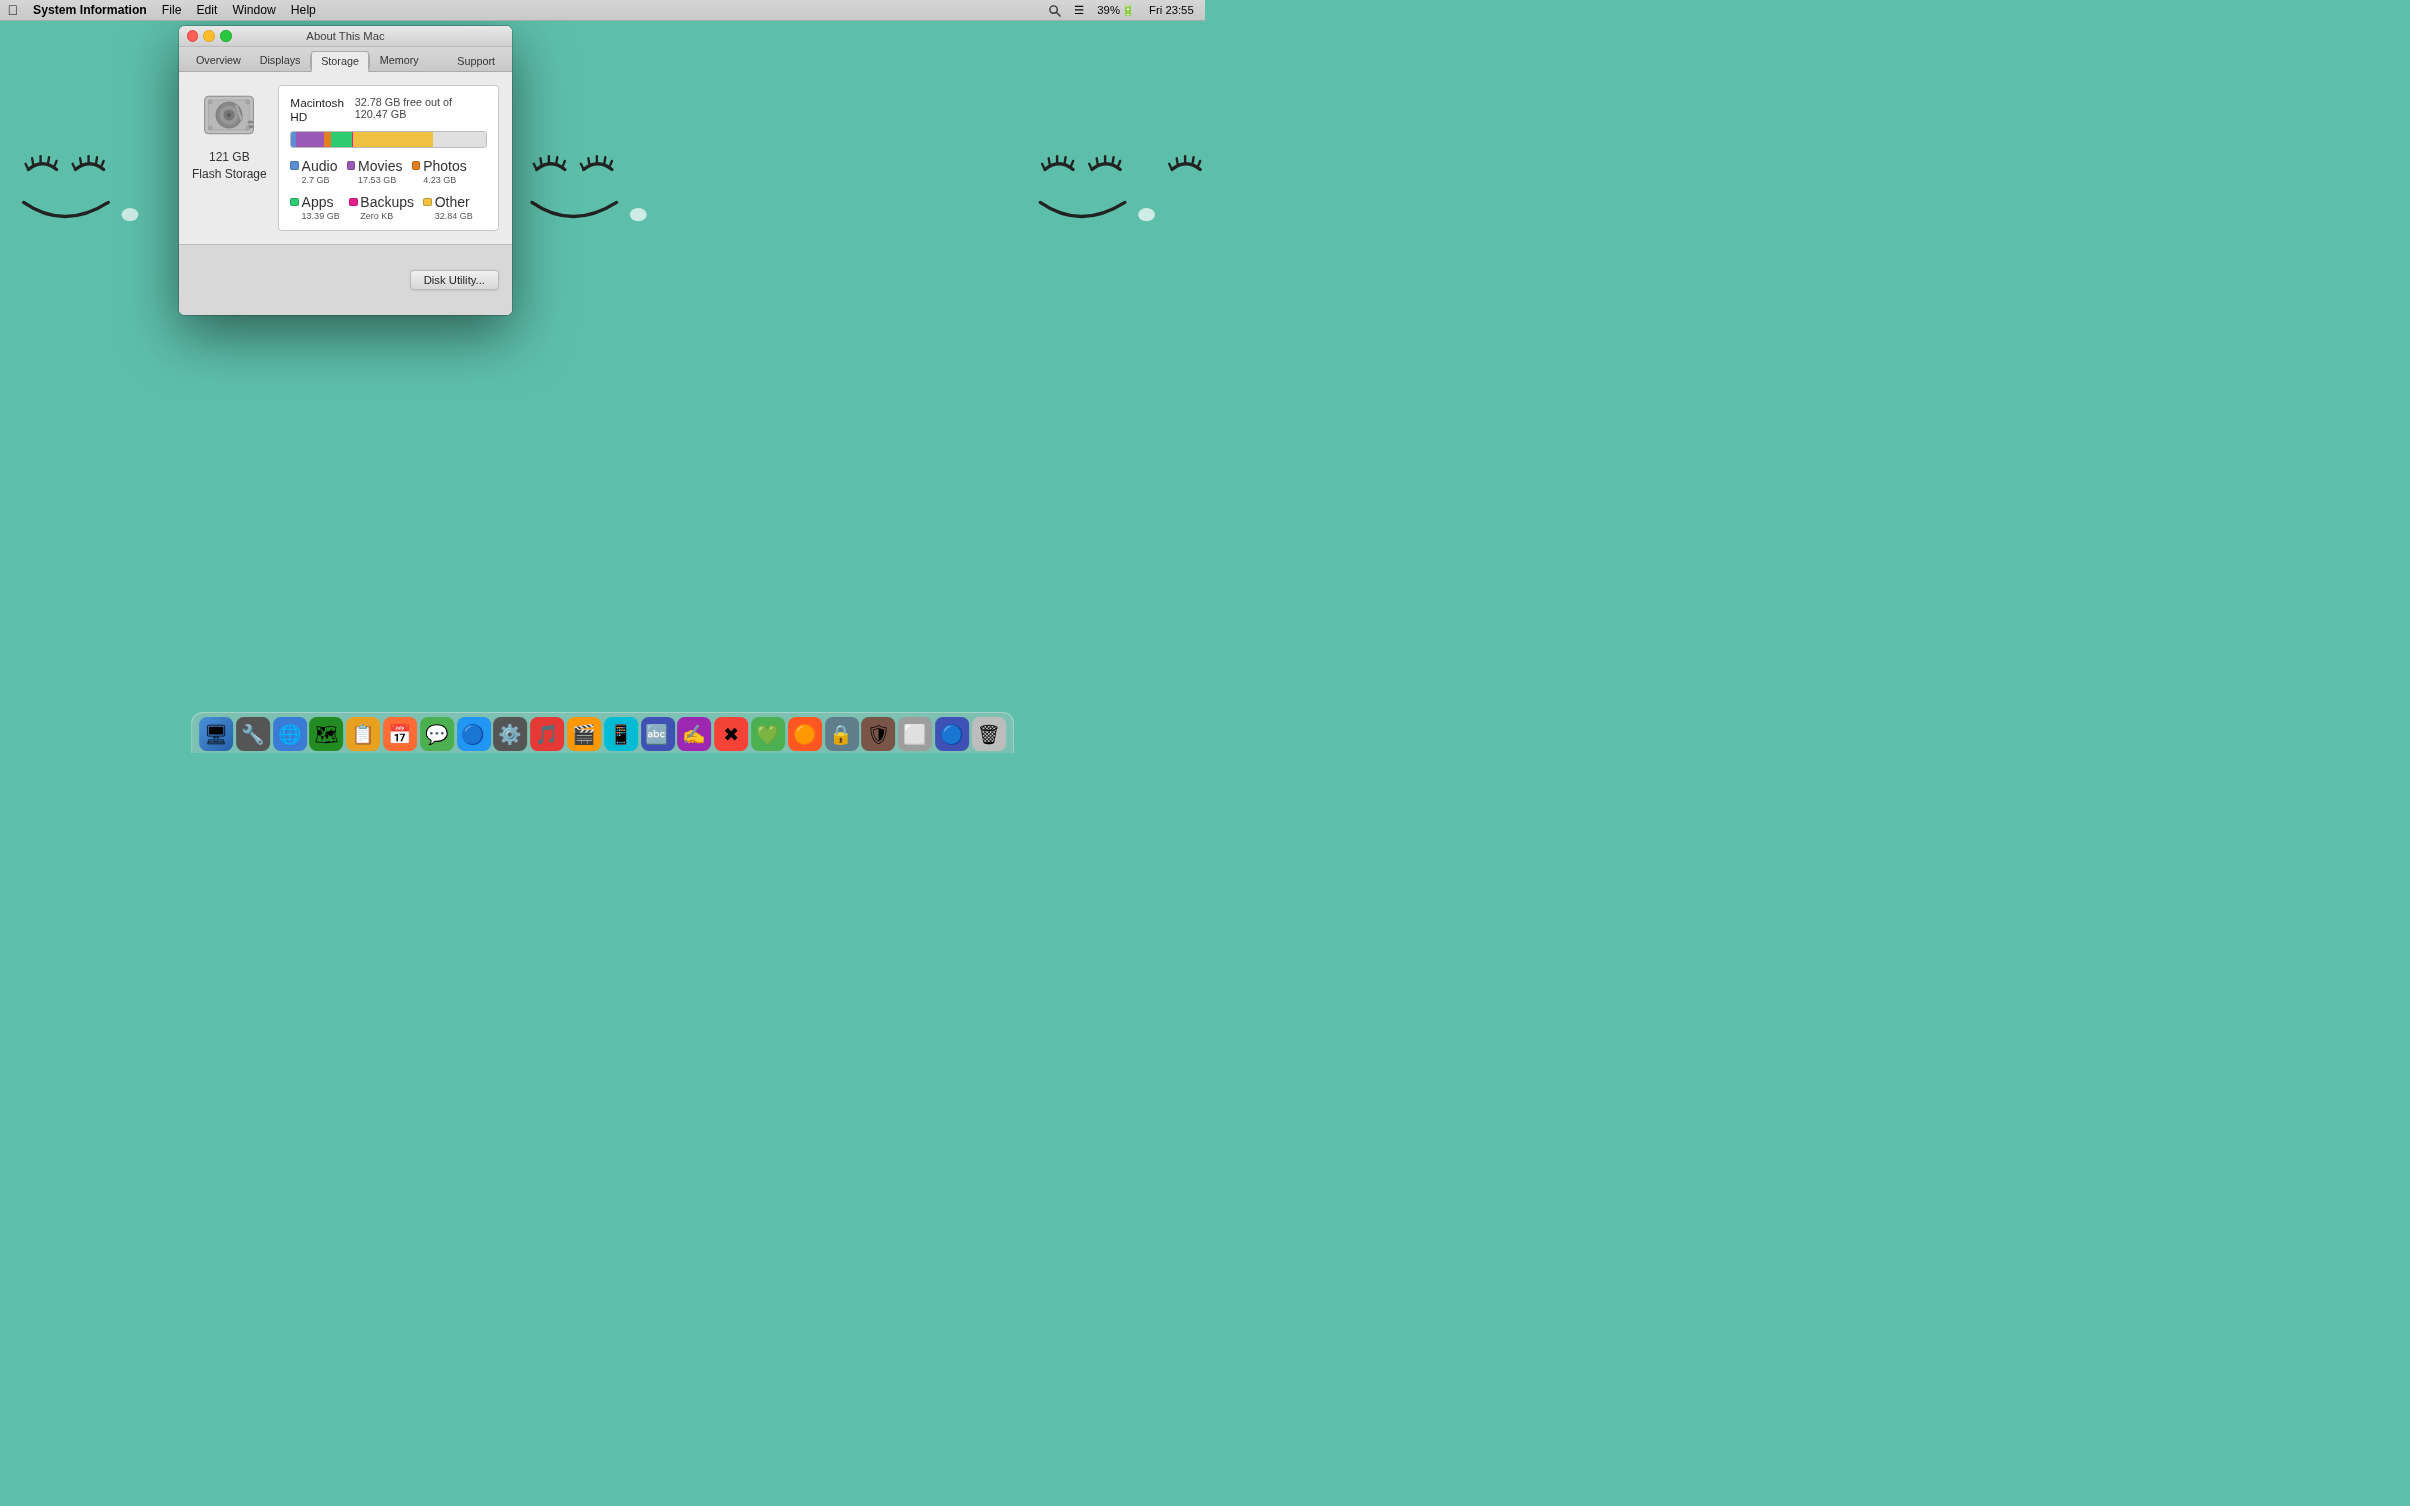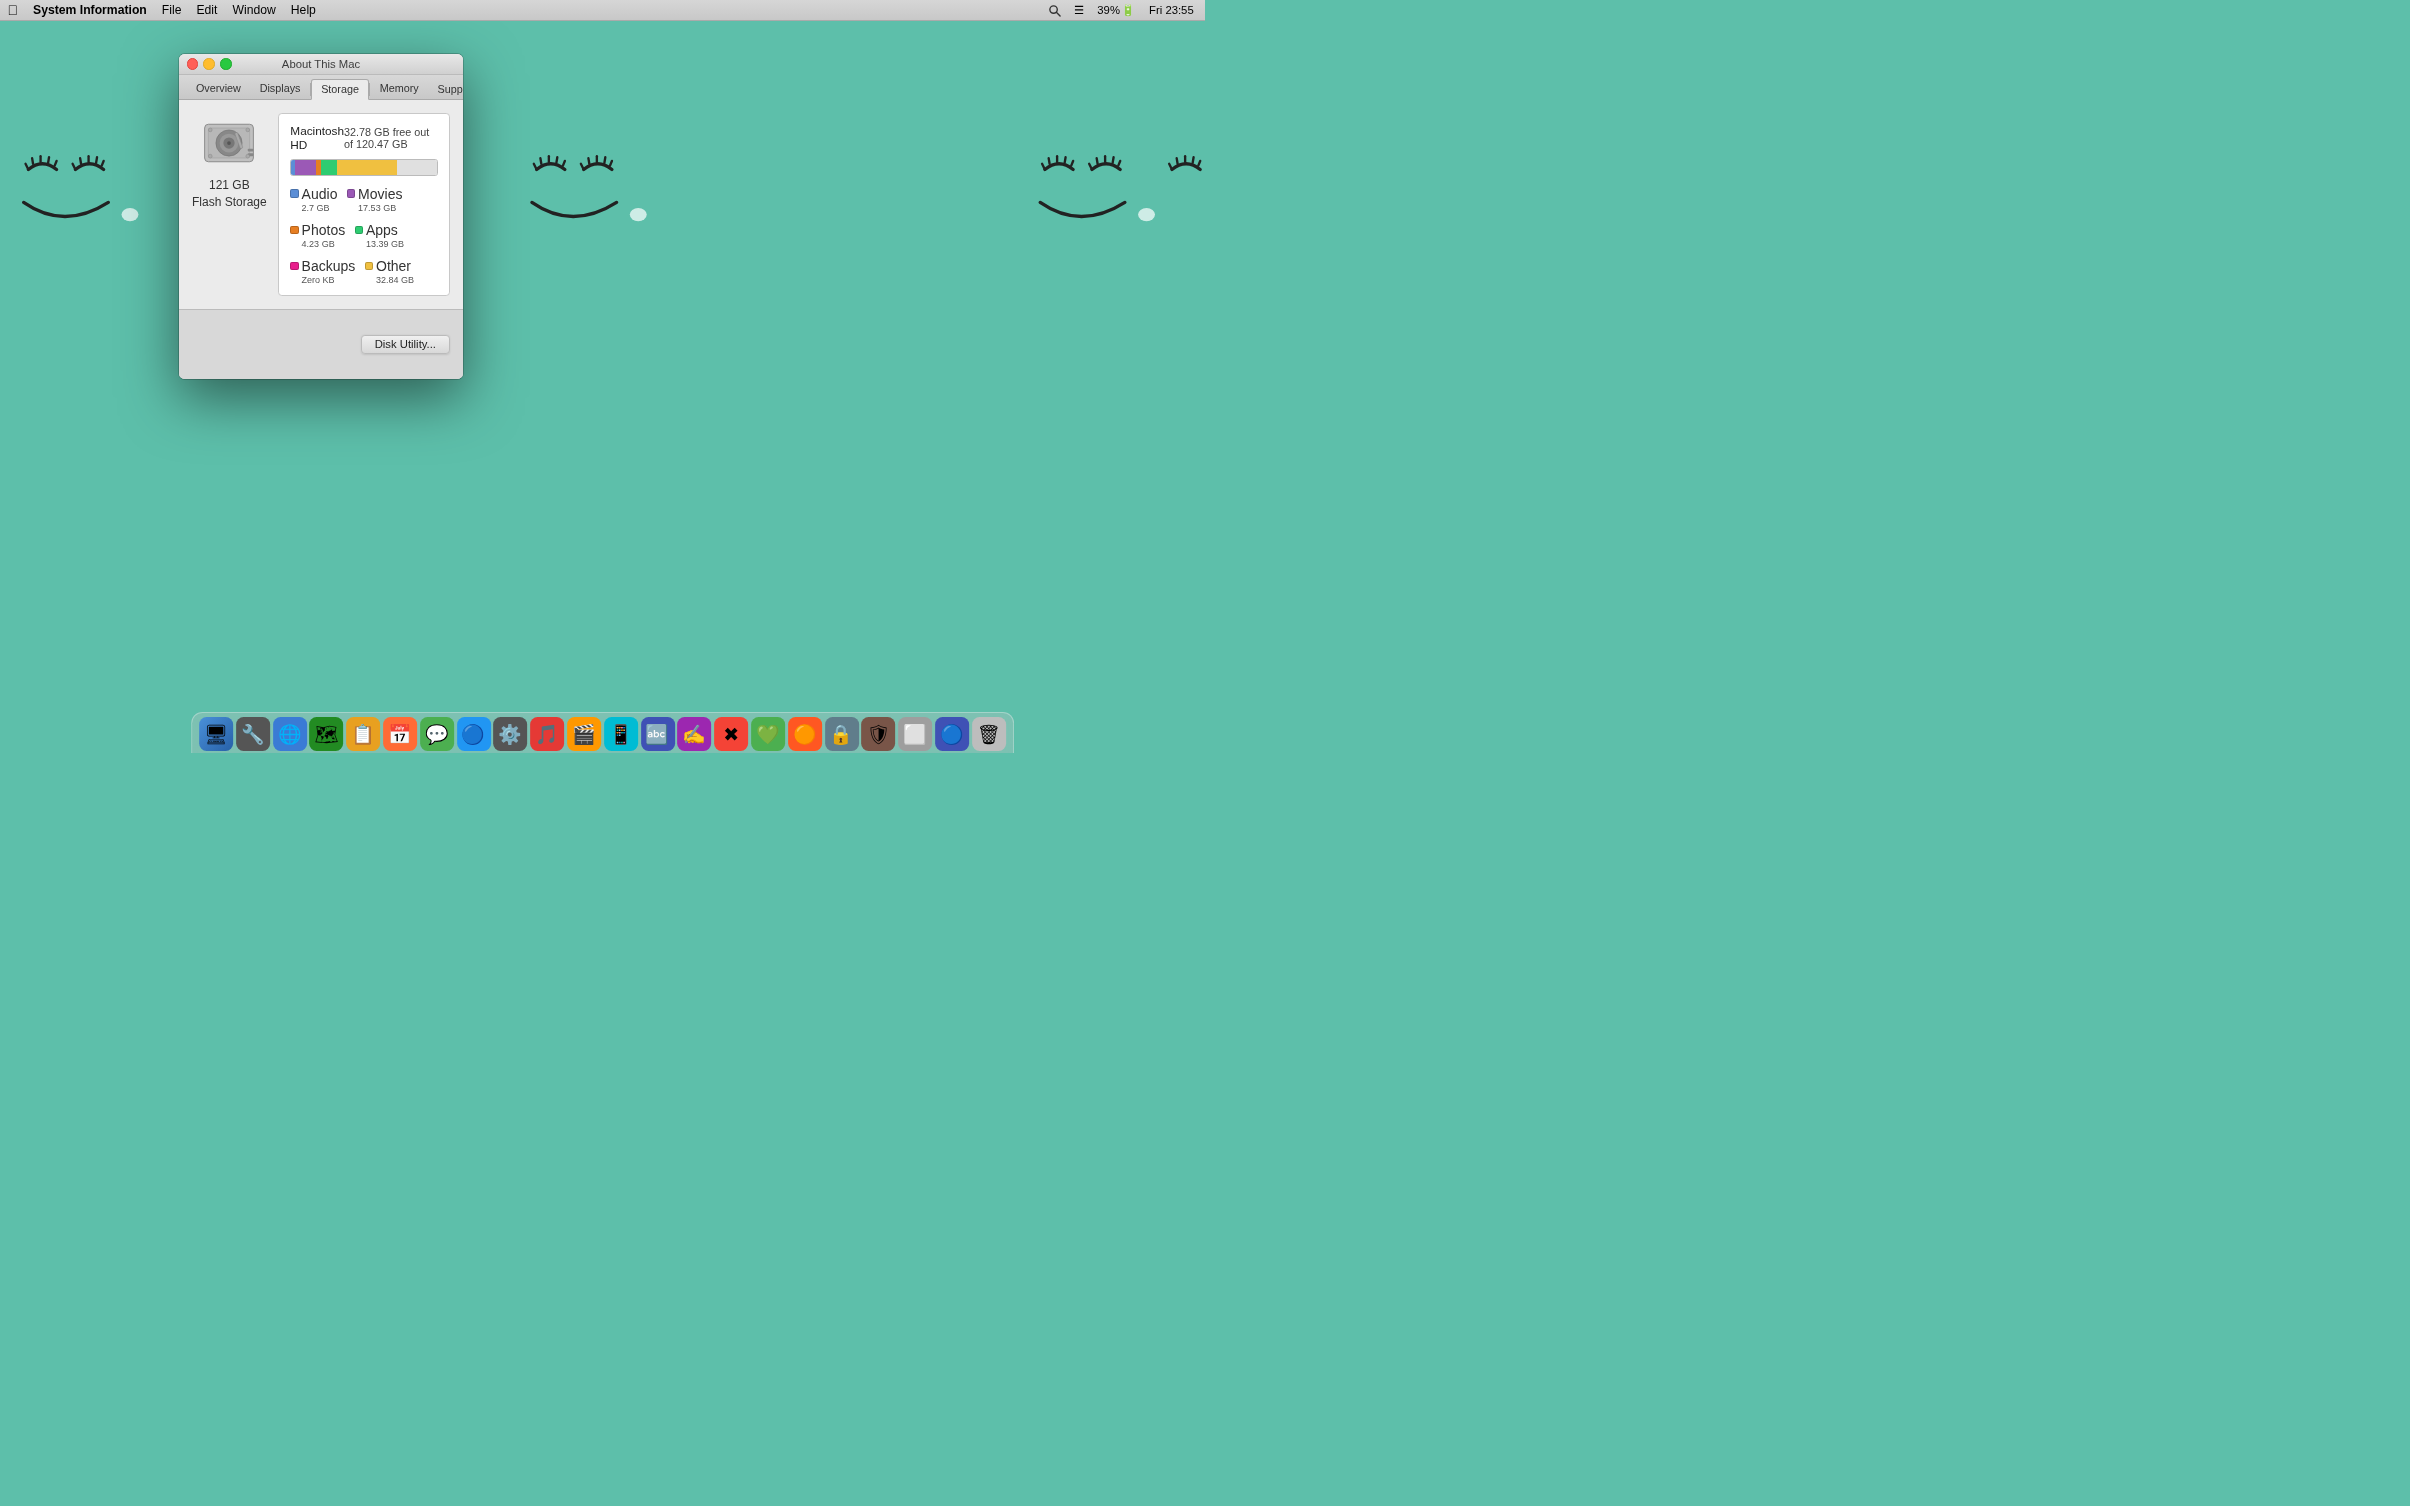--- a/index.html
+++ b/index.html
@@ -71,23 +71,23 @@
       display: flex;
       align-items: center;
       padding: 0 3.8px;
       cursor: pointer;
       white-space: nowrap;
     }
 
     
     .window {
       position: absolute;
-      top: 54px;
+      top: 26px;
       left: 179px;
-      width: 284px;
+      width: 333px;
       background: #ebebeb;
       border-radius: 5.6px;
       box-shadow: 0 19px 56px rgba(0,0,0,0.5), 0 0 0 0.9px rgba(0,0,0,0.2);
       overflow: hidden;
       z-index: 50;
     }
 
     .window-titlebar {
       background: linear-gradient(to bottom, #e8e8e8 0%, #d0d0d0 100%);
       height: 21px;
@@ -211,21 +211,21 @@
       flex: 1;
       background: white;
       border: 0.9px solid #c8c8c8;
       border-radius: 3.8px;
       padding: 9.4px 11.3px;
     }
 
     .storage-header {
       display: flex;
       justify-content: space-between;
-      align-items: center;
+      align-items: flex-start;
       margin-bottom: 7.5px;
     }
 
     .storage-name {
       font-size: 11.8px;
       font-weight: 500;
       color: #222;
     }
 
     .storage-free {

